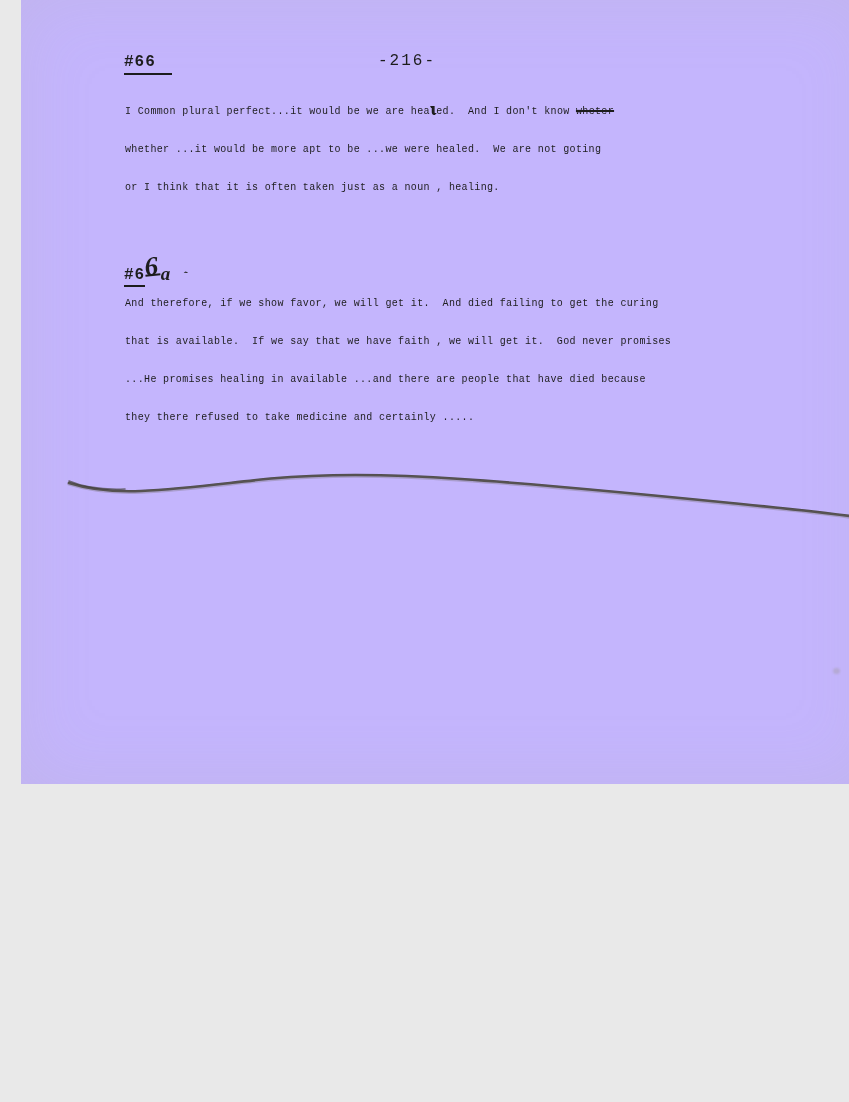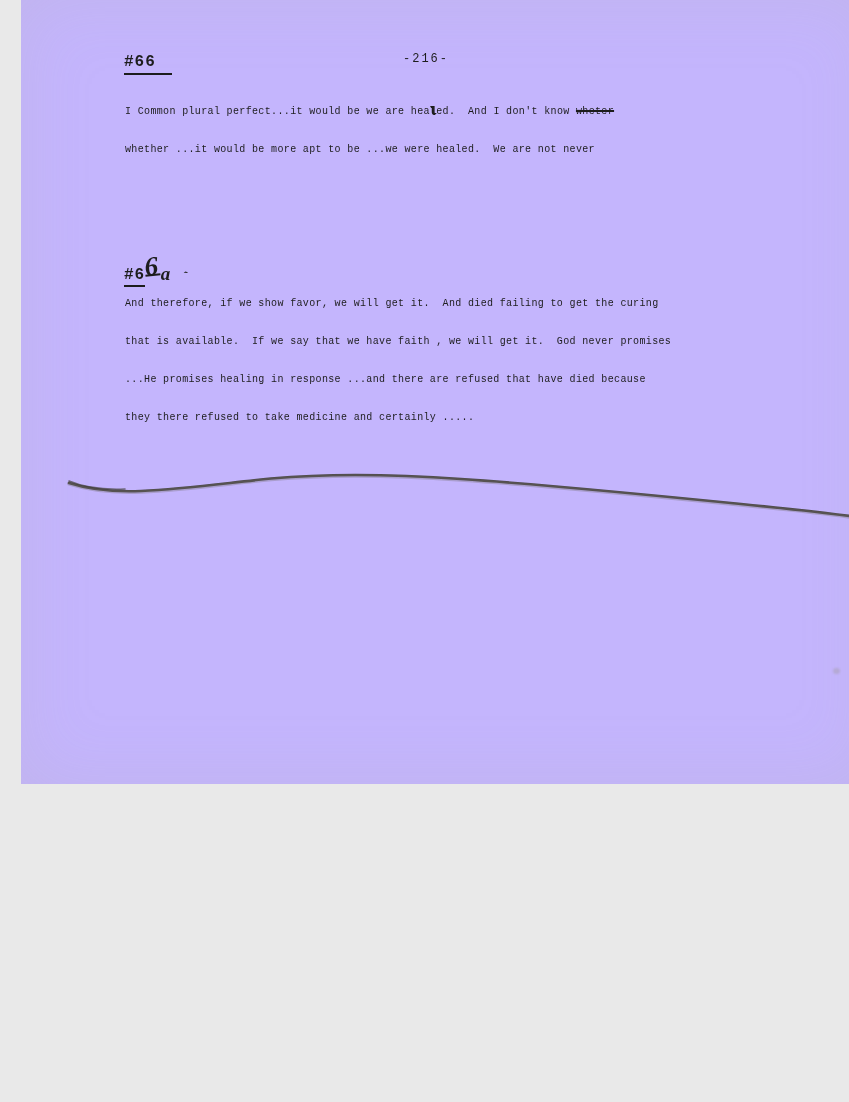--- a/index.html
+++ b/index.html
@@ -24,22 +24,22 @@
     box-shadow: inset 0 0 70px rgba(180,175,165,0.18);
   }
   .hdr-section {
     position: absolute; top: 53px; left: 103px;
     font-size: 16px; font-weight: bold;
     letter-spacing: 1px;
     border-bottom: 2.5px solid #1d1d1d;
     padding: 0 16px 2px 0;
   }
   .hdr-pagenum {
-    position: absolute; top: 52px; left: 382px;
-    font-size: 12px; letter-spacing: 2px;
+    position: absolute; top: 52px; left: 357px;
+    font-size: 16px; letter-spacing: 2px;
   }
   .para {
     position: absolute; left: 104px;
     font-size: 10px;
     letter-spacing: 0.35px;
   }
   .para .line {
     height: 38px;
     white-space: pre;
   }
@@ -105,31 +105,32 @@
 <body>
 
 <div class="page">
 
   <div class="hdr-section">#66</div>
 
   <div class="hdr-pagenum">-216-</div>
 
   <div class="para para1">
       <div class="line"><span>I Common plural perfect...it would be we are hea</span><span class="overstrike">l</span><span>ed.  And I don't know </span><span class="strike">wheter</span></div>
-      <div class="line"><span>whether ...it would be more apt to be ...we were healed.  We are not never</span></div>
+      <div class="line"><span>whether ...it would be more apt to be ...we were healed.  We are not goting</span></div>
+      <div class="line"><span>or I think that it is often taken just as a noun , healing.</span></div>
     </div>
 
   <div class="marker2">
     <span class="typed">#6</span><span class="hand-digit">6</span><span class="hand-letter">a</span><span class="hand-tick">`</span>
   </div>
 
   <div class="para para2">
       <div class="line"><span>And therefore, if we show favor, we will get it.  And died failing to get the curing</span></div>
       <div class="line"><span>that is available.  If we say that we have faith , we will get it.  God never promises</span></div>
-      <div class="line"><span>...He promises healing in response ...and there are refused that have died because</span></div>
+      <div class="line"><span>...He promises healing in available ...and there are people that have died because</span></div>
       <div class="line"><span>they there refused to take medicine and certainly .....</span></div>
     </div>
 
   <div class="pencil-stroke-wrap">
     <svg width="849" height="100" viewBox="0 0 849 100">
 
       <path d="M 48 33 C 70 40 95 42 120 41 C 165 39 205 33 250 28.5
                C 310 23 370 24 440 29 C 530 35 630 45 720 54
                C 770 59 820 64 849 69" fill="none" stroke="#44423e" stroke-width="2.6" stroke-linecap="round" opacity="0.92"></path>
 

